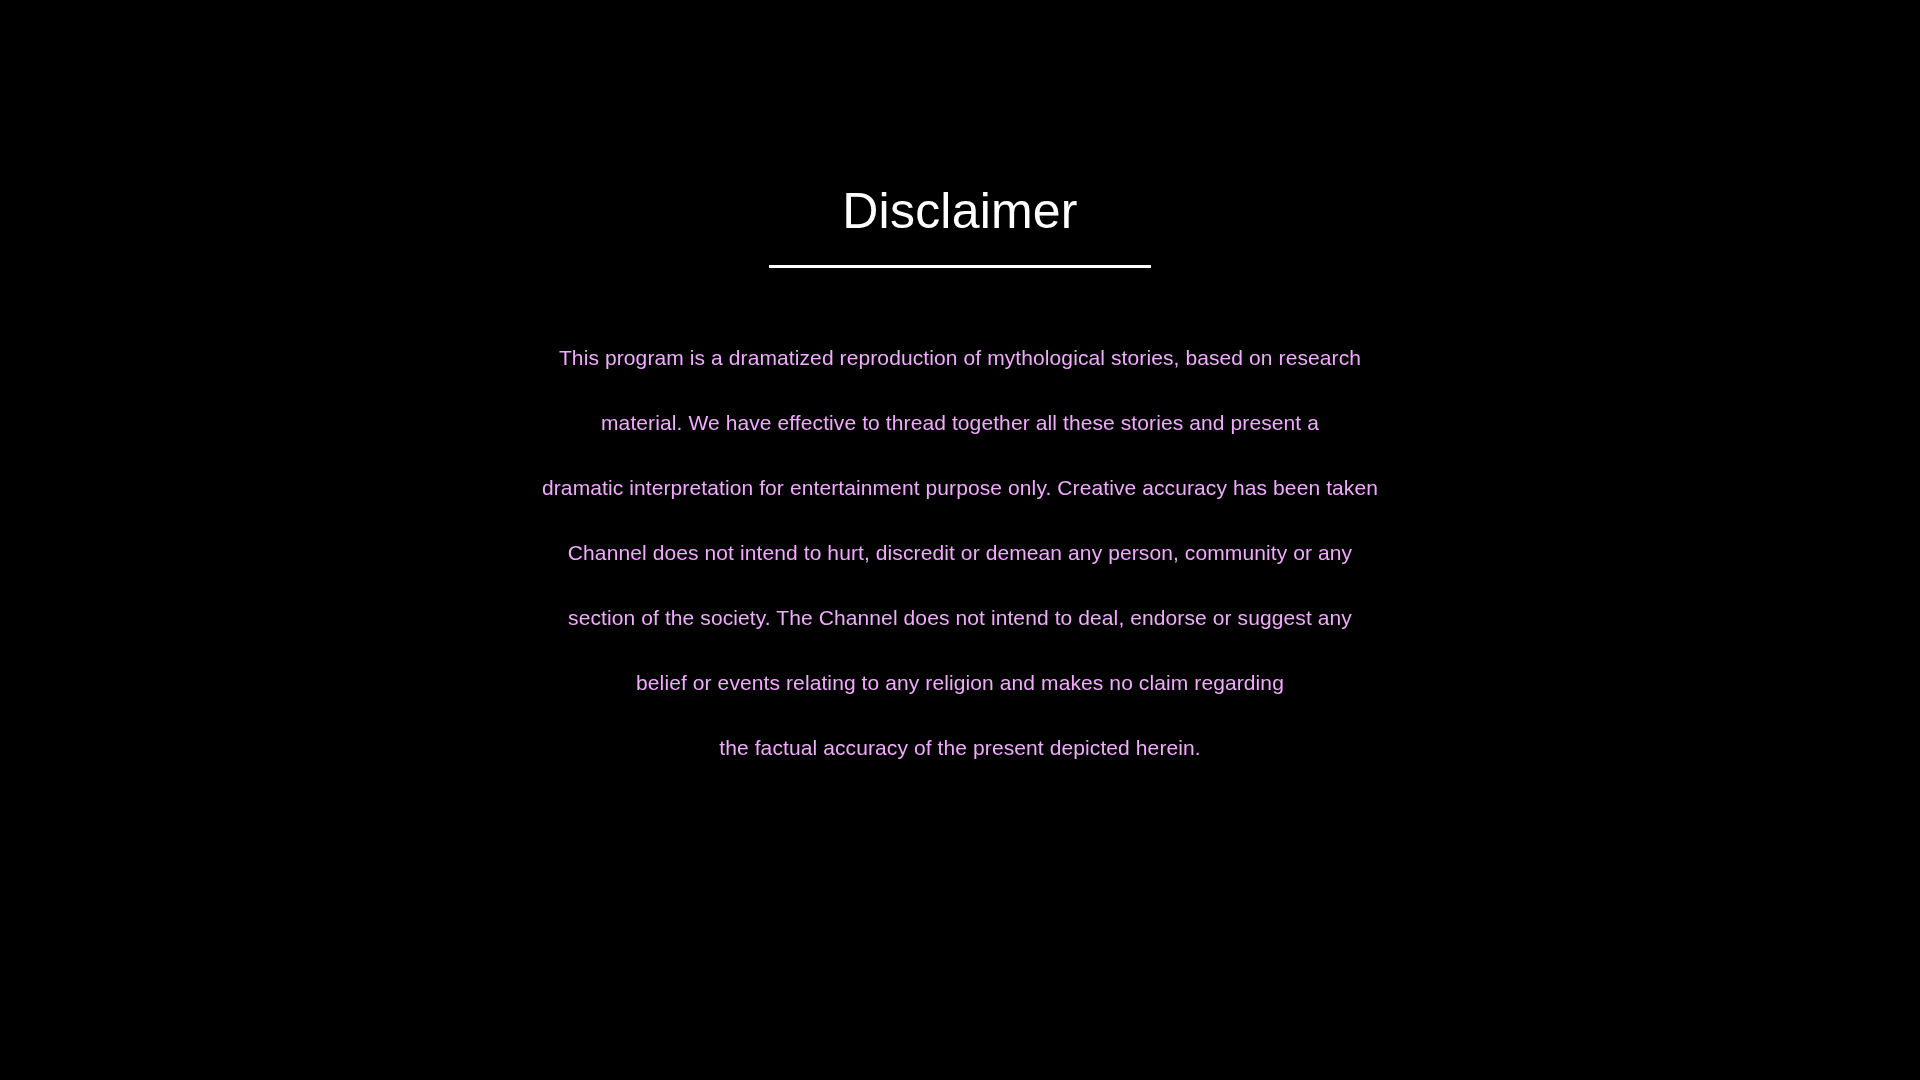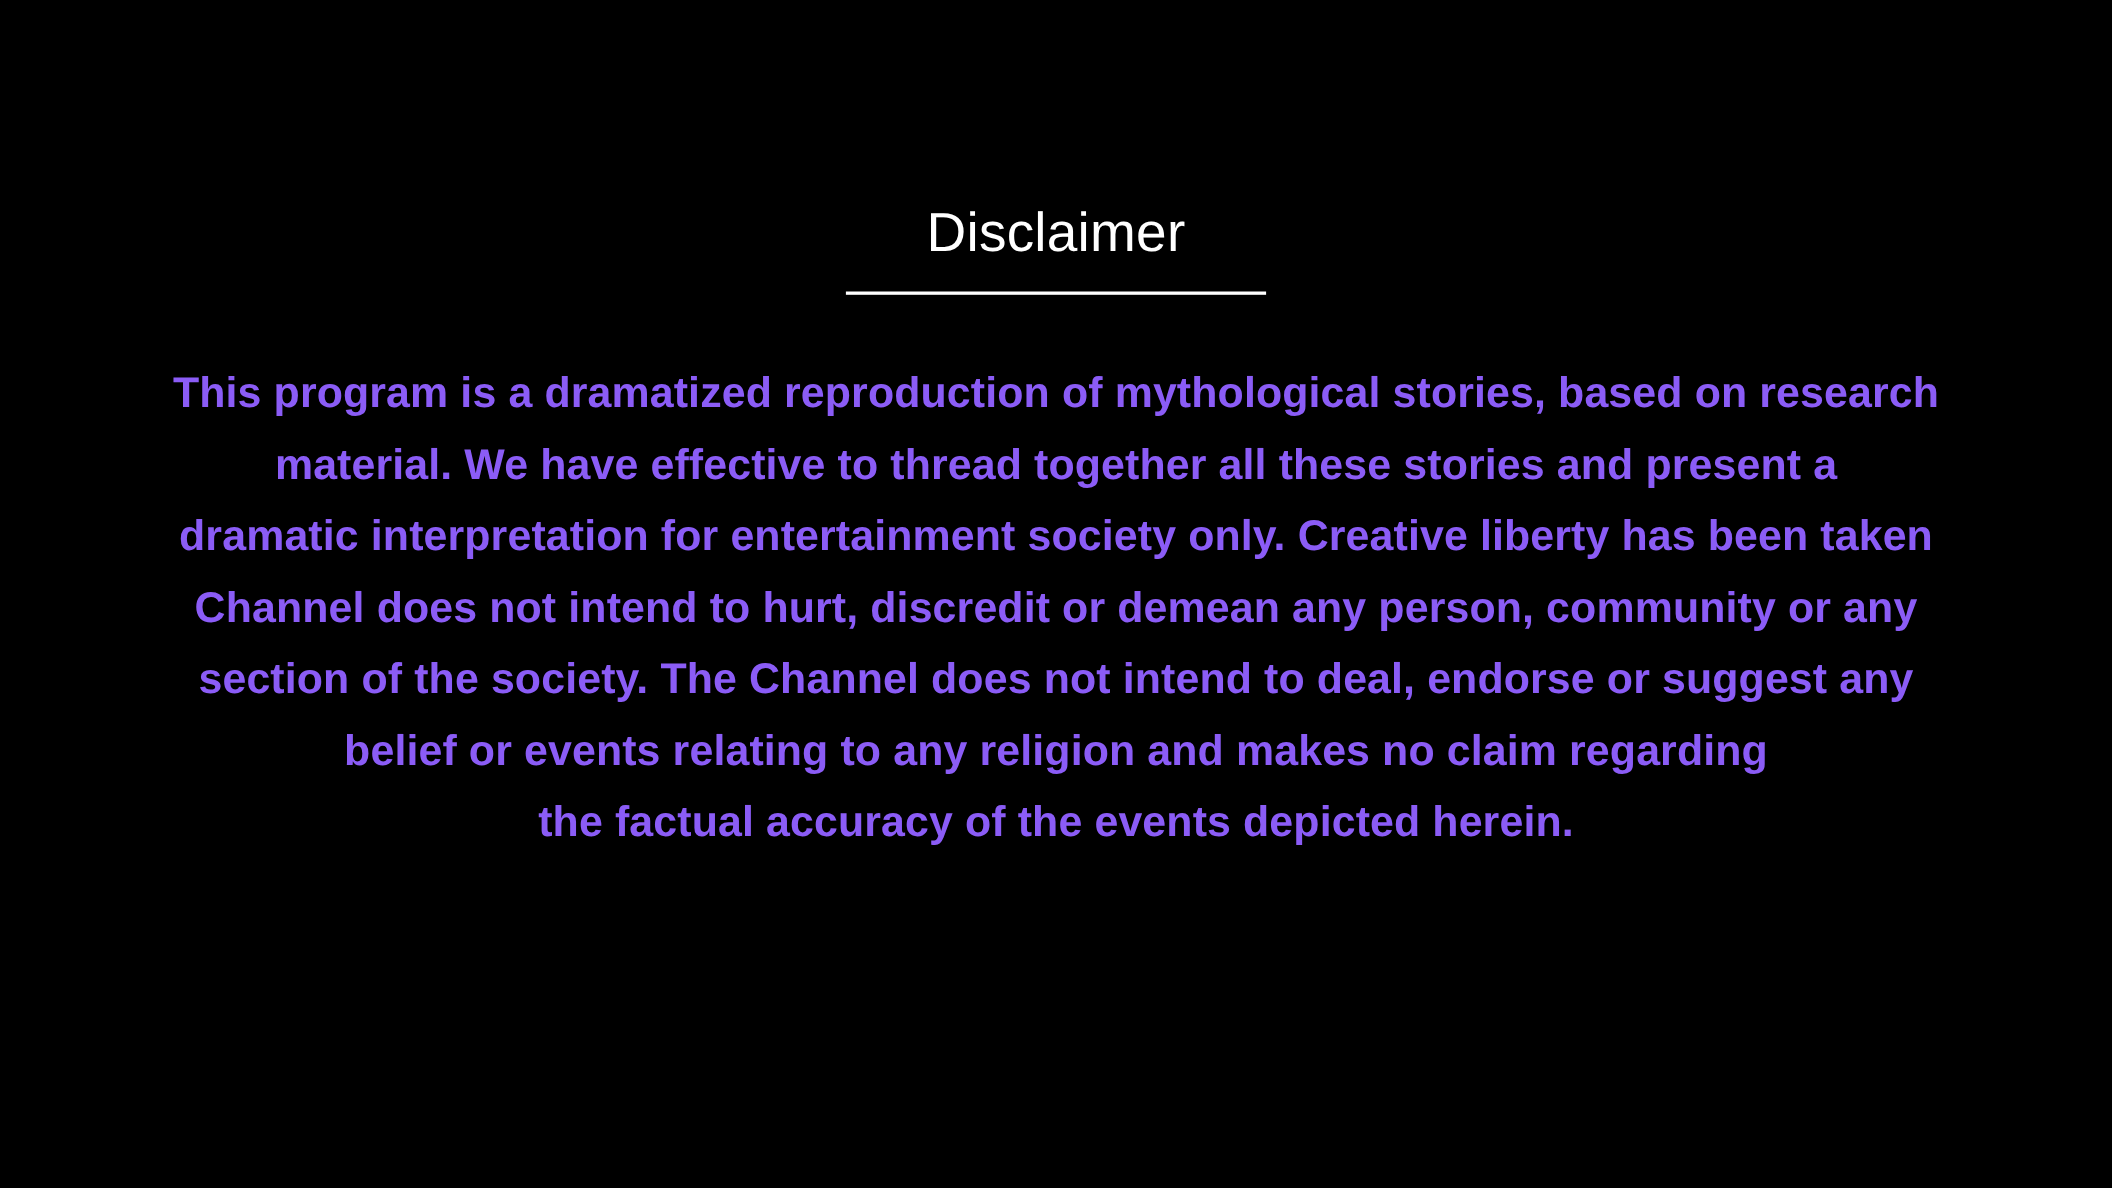--- a/index.html
+++ b/index.html
@@ -47,42 +47,42 @@
   }
   .body-block {
     position: absolute;
     top: 325px;
     left: 110px;
     width: 1700px;
     text-align: center;
   }
   .body-line {
     display: block;
-    font-size: 39px;
+    font-size: 21px;
     line-height: 65px;
-    font-weight: 700;
-    color: #8b5cf6;
+    font-weight: 400;
+    color: #f0abfc;
     letter-spacing: 0.1px;
     white-space: nowrap;
   }
 </style>
 </head>
 <body>
 
 <div class="slide">
 
   <div class="title-block">
     <span class="title">Disclaimer</span>
   </div>
 
   <div class="title-rule"></div>
 
   <div class="body-block">
     <span class="body-line">This program is a dramatized reproduction of mythological stories, based on research</span>
     <span class="body-line">material. We have effective to thread together all these stories and present a</span>
-    <span class="body-line">dramatic interpretation for entertainment society only. Creative liberty has been taken</span>
+    <span class="body-line">dramatic interpretation for entertainment purpose only. Creative accuracy has been taken</span>
     <span class="body-line">Channel does not intend to hurt, discredit or demean any person, community or any</span>
     <span class="body-line">section of the society. The Channel does not intend to deal, endorse or suggest any</span>
     <span class="body-line">belief or events relating to any religion and makes no claim regarding</span>
-    <span class="body-line">the factual accuracy of the events depicted herein.</span>
+    <span class="body-line">the factual accuracy of the present depicted herein.</span>
   </div>
 
 </div>
 
 </body></html>

